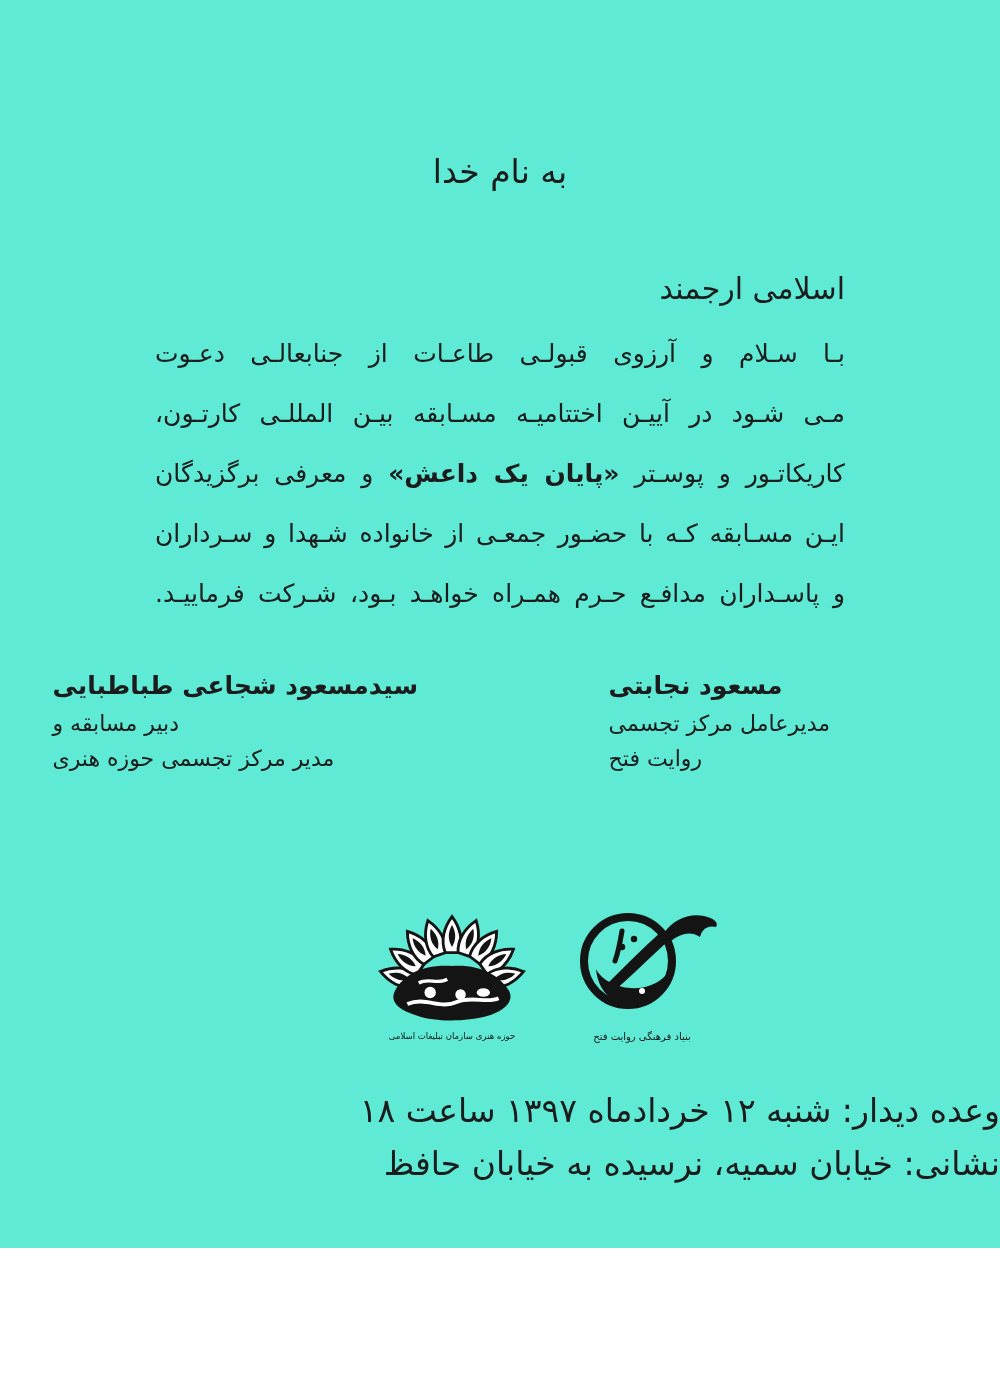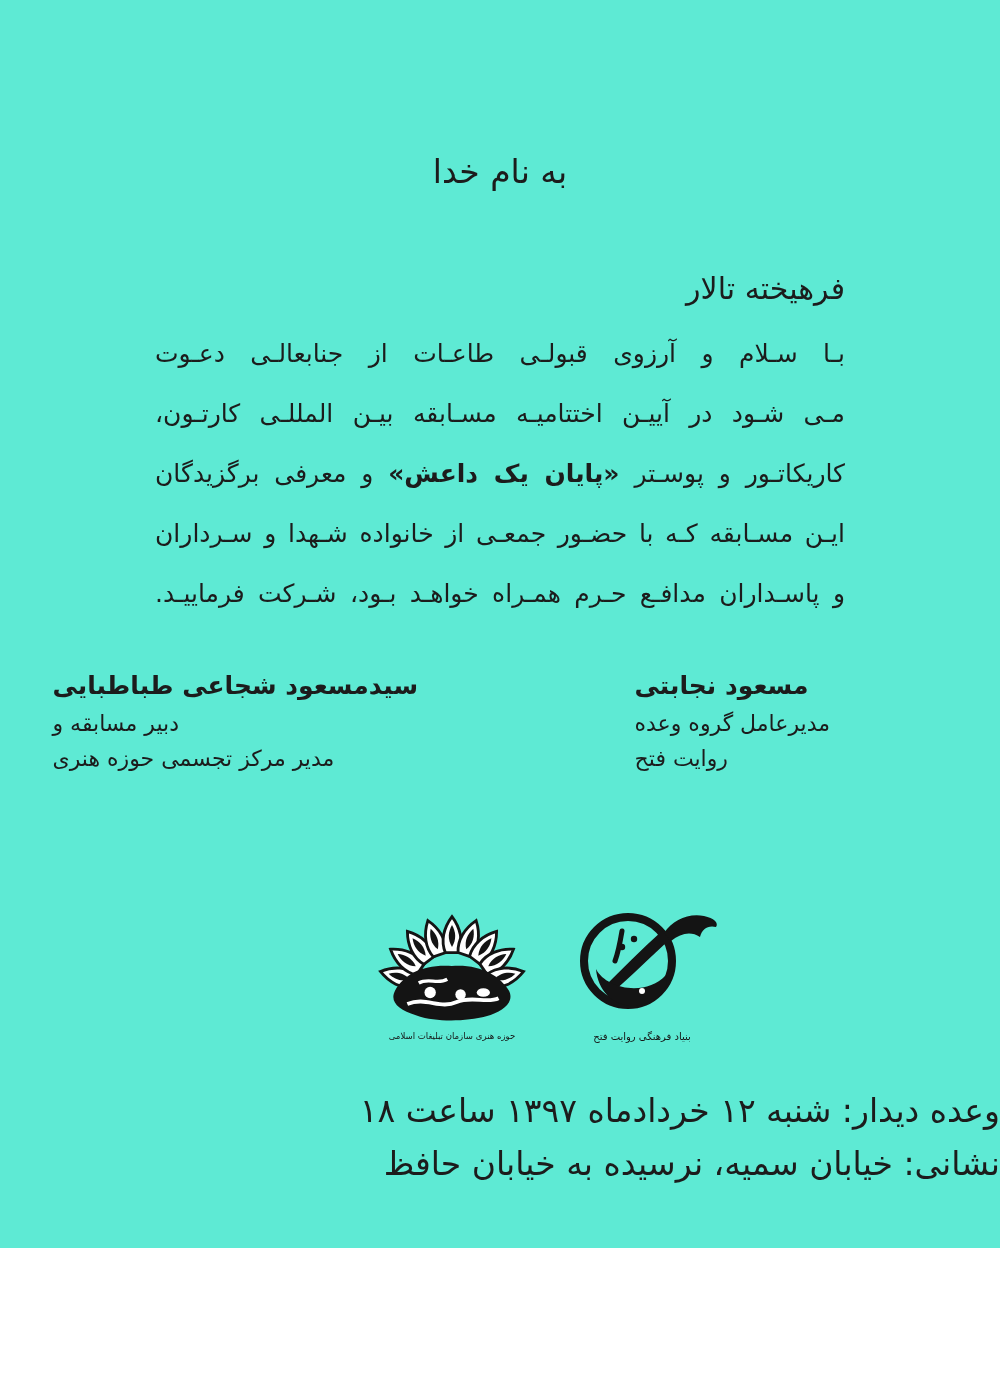--- a/index.html
+++ b/index.html
@@ -107,32 +107,32 @@
   }
 </style>
 </head>
 <body>
 
 <div class="page">
 
   <div class="bismillah">به نام خدا</div>
 
   <div class="letter">
-    <div class="salutation">فرهیخته تالار</div>
+    <div class="salutation">اسلامی ارجمند</div>
 
     <div class="pline"><span>بـا سـلام و آرزوی قبولـی طاعـات از جنابعالـی دعـوت</span><span class="b"></span><span></span></div>
     <div class="pline"><span>مـی شـود در آییـن اختتامیـه مسـابقه بیـن المللـی کارتـون،</span><span class="b"></span><span></span></div>
     <div class="pline"><span>کاریکاتـور و پوسـتر </span><span class="b">«پایان یک داعش»</span><span> و معرفی برگزیدگان</span></div>
     <div class="pline"><span>ایـن مسـابقه کـه با حضـور جمعـی از خانواده شـهدا و سـرداران</span><span class="b"></span><span></span></div>
     <div class="pline"><span>و پاسـداران مدافـع حـرم همـراه خواهـد بـود، شـرکت فرماییـد.</span><span class="b"></span><span></span></div>
   </div>
 
   <div class="sig right">
     <div class="name">مسعود نجابتی</div>
-    <div class="role">مدیرعامل گروه وعده</div>
+    <div class="role">مدیرعامل مرکز تجسمی</div>
     <div class="role">روایت فتح</div>
   </div>
 
   <div class="sig left">
     <div class="name">سیدمسعود شجاعی طباطبایی</div>
     <div class="role">دبیر مسابقه و</div>
     <div class="role">مدیر مرکز تجسمی حوزه هنری</div>
   </div>
 
   <div class="logos">

